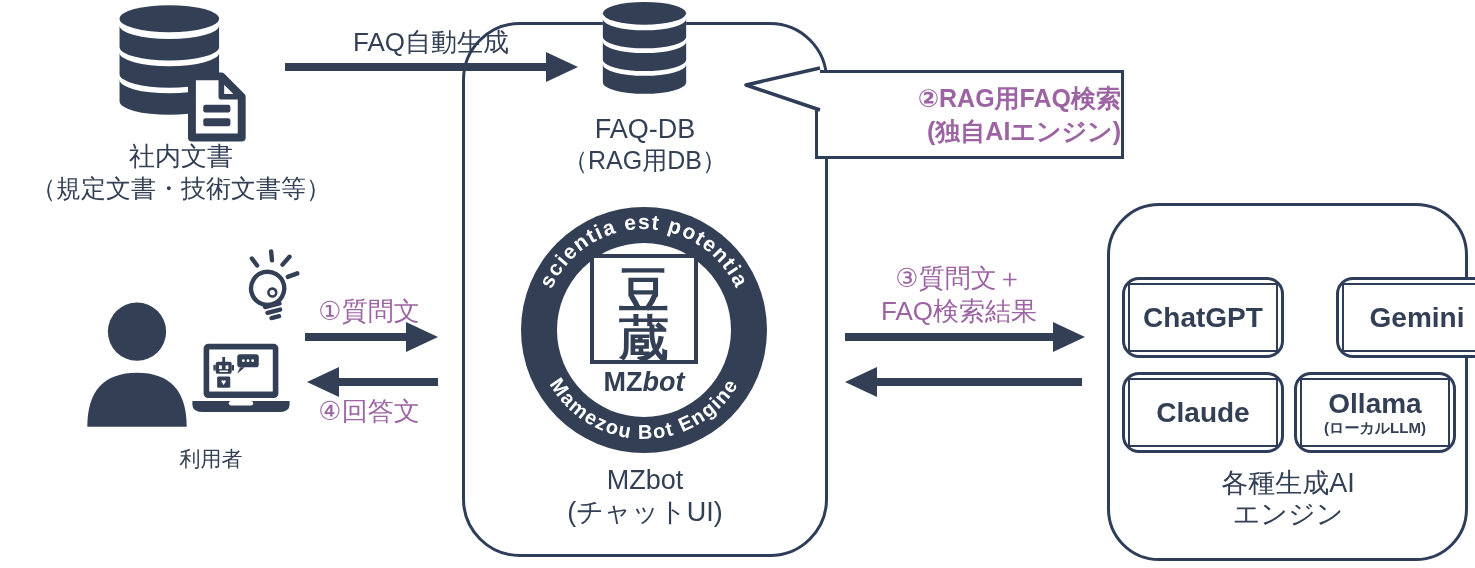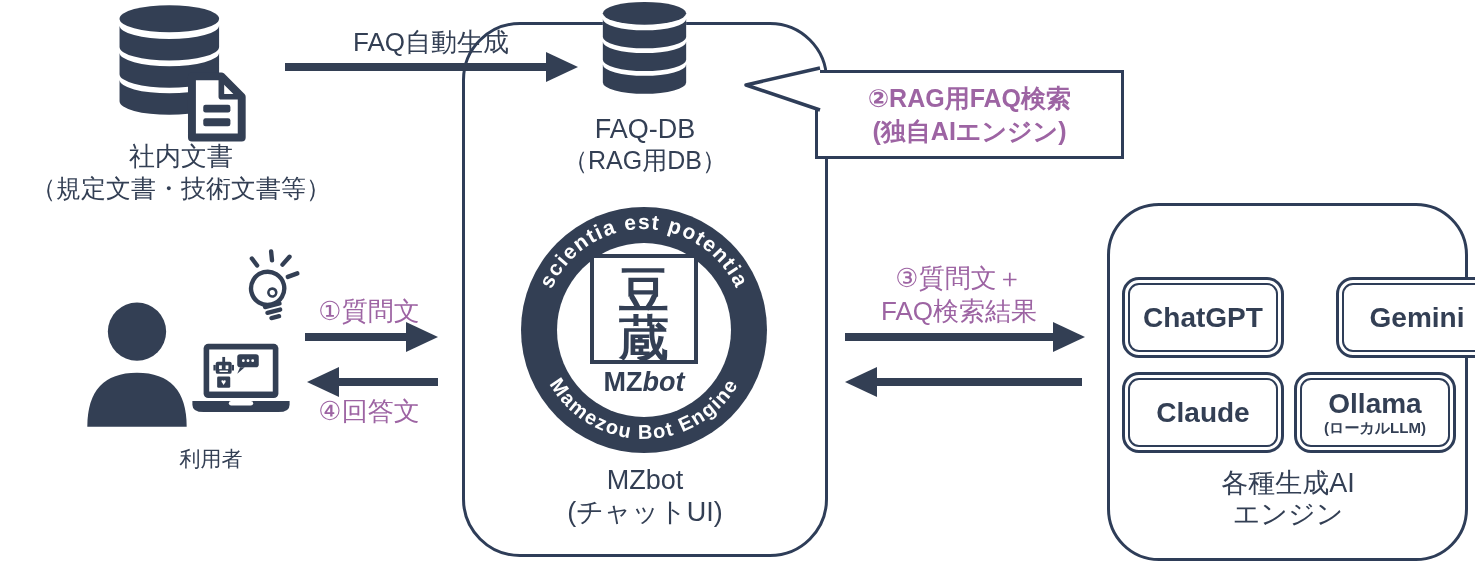--- a/index.html
+++ b/index.html
@@ -13,28 +13,28 @@
   .purple{color:#9d64a3;}
   .frame{position:absolute;border:3px solid #2e3d58;border-radius:58px;background:transparent;box-sizing:border-box;}
   .arrow{position:absolute;display:flex;align-items:center;}
   .arrow .shaft{flex:1;height:8px;background:#333f54;}
   .arrow .head-r{width:0;height:0;border-top:15px solid transparent;border-bottom:15px solid transparent;border-left:32px solid #333f54;}
   .arrow .head-l{width:0;height:0;border-top:15px solid transparent;border-bottom:15px solid transparent;border-right:32px solid #333f54;}
   .bubble{
     position:absolute;left:815px;top:70px;width:309px;height:89px;
     border:3px solid #2e3d58;background:#ffffff;box-sizing:border-box;
     display:flex;flex-direction:column;justify-content:center;
-    text-align:center;font-size:25px;font-weight:bold;line-height:33px;z-index:2;
+    text-align:right;font-size:25px;font-weight:bold;line-height:33px;z-index:2;
   }
   .engine{
     position:absolute;width:162px;height:81px;border:3px solid #2e3d58;border-radius:17px;
     background:#ffffff;padding:3px;box-sizing:border-box;
   }
   .engine-inner{
-    width:100%;height:100%;border:2.5px solid #2e3d58;border-radius:11px;box-sizing:border-box;
+    width:100%;height:100%;border:2.5px solid #2e3d58;border-radius:1px;box-sizing:border-box;
     display:flex;flex-direction:column;align-items:center;justify-content:center;
     font-weight:bold;font-size:28px;color:#333f54;line-height:1.05;
   }
   .engine-sub{font-size:15px;font-weight:bold;margin-top:2px;}
   svg{display:block;}
 </style>
 </head>
 <body>
 
 <div class="canvas">

